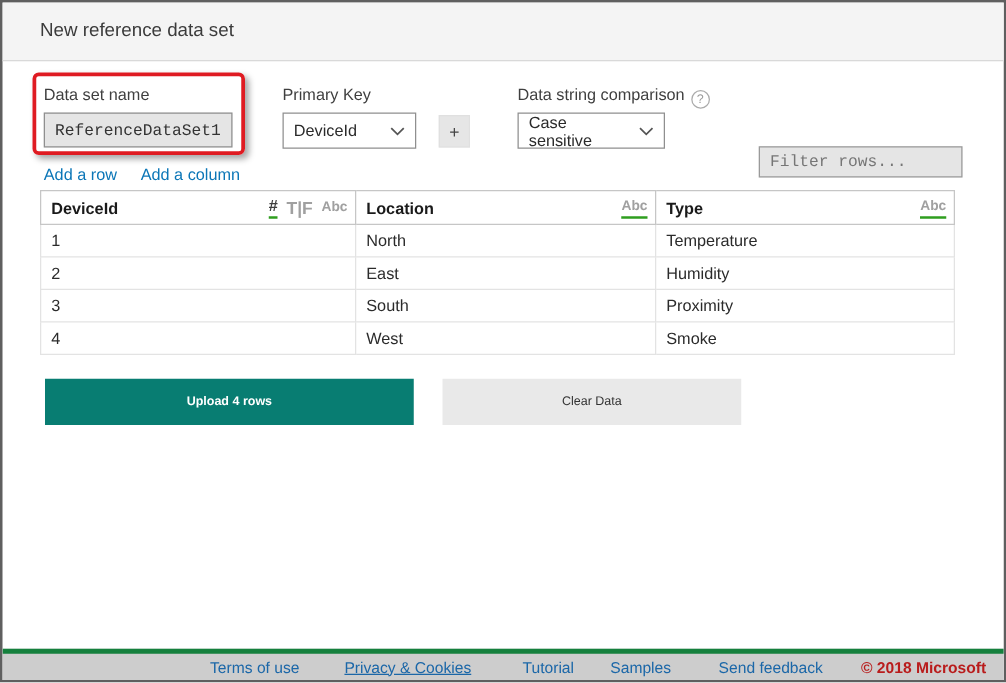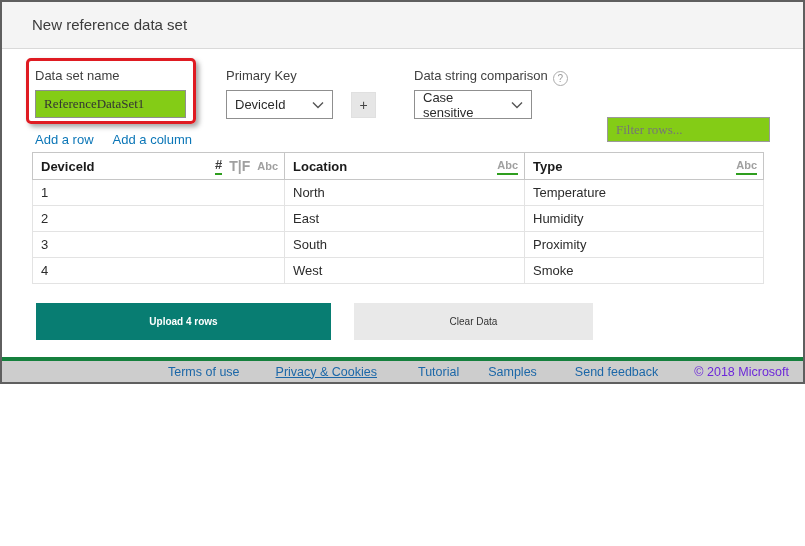--- a/index.html
+++ b/index.html
@@ -1,20 +1,20 @@
 <!DOCTYPE html>
 <html><head>
 <meta charset="utf-8">
 <style>
   * { margin:0; padding:0; box-sizing:border-box; }
   html,body { background:#fff; }
   body { font-family:"Liberation Sans", sans-serif; }
 
   .dialog{
-    position:relative; width:805px; height:384px;
+    position:relative; width:805px; height:546px;
     border:2px solid #5f5f5f; background:#ffffff; overflow:hidden;
   }
 
   
   .titlebar{
     position:absolute; top:0; left:0; right:0; height:47px;
     background:#f4f4f4; border-bottom:1px solid #d9d9d9;
   }
   .titlebar .title{
     position:absolute; left:30px; top:0; line-height:46px;
@@ -25,22 +25,22 @@
   .callout{
     position:absolute; left:24px; top:56px; width:170px; height:66px;
     border:3px solid #df1b22; border-radius:5px;
     box-shadow:3px 3px 5px rgba(0,0,0,0.35);
     pointer-events:none; z-index:5;
   }
 
   .field-label{ position:absolute; font-size:13px; color:#3f3f3f; white-space:nowrap; }
 
   .text-input{
-    position:absolute; border:1px solid #8f8f8f; background:#84cc16;
-    font-family:Liberation Serif, serif; font-size:13px; color:#333;
+    position:absolute; border:1px solid #8f8f8f; background:#e5e5e5;
+    font-family:Liberation Mono, monospace; font-size:13px; color:#333;
     padding:0 8px; outline:none;
   }
   #dataset-name-input{ left:33px; top:88px; width:151px; height:28px; }
   #filter-input{ left:605px; top:115px; width:163px; height:25px; border-color:#9a9a9a; }
   #filter-input::placeholder{ color:#767676; opacity:1; }
 
   .select-box{
     position:absolute; height:29px; border:1px solid #8f8f8f; background:#fff;
     display:flex; align-items:center; justify-content:space-between;
     font-size:13px; color:#2b2b2b; padding:0 8px; cursor:default;
@@ -104,21 +104,21 @@
     position:absolute; left:0; right:0; bottom:0; height:25px;
     background:#cdcdcd; border-top:4px solid #15803d;
     display:flex; align-items:center; font-size:12.5px;
   }
   .flink{ color:#1b67a8; text-decoration:none; cursor:pointer; white-space:nowrap; }
   .flink:nth-of-type(1){ margin-left:166px; }
   .flink:nth-of-type(2){ margin-left:36px;text-decoration:underline; }
   .flink:nth-of-type(3){ margin-left:41px; }
   .flink:nth-of-type(4){ margin-left:29px; }
   .flink:nth-of-type(5){ margin-left:38px; }
-  .copyright{ margin-left:auto; margin-right:14px; color:#6d28d9; }
+  .copyright{ margin-left:auto; margin-right:14px; color:#b91c1c;font-weight:bold; }
 </style>
 </head>
 <body>
 
 <div class="dialog">
 
   <div class="titlebar">
     <div class="title">New reference data set</div>
   </div>
 

